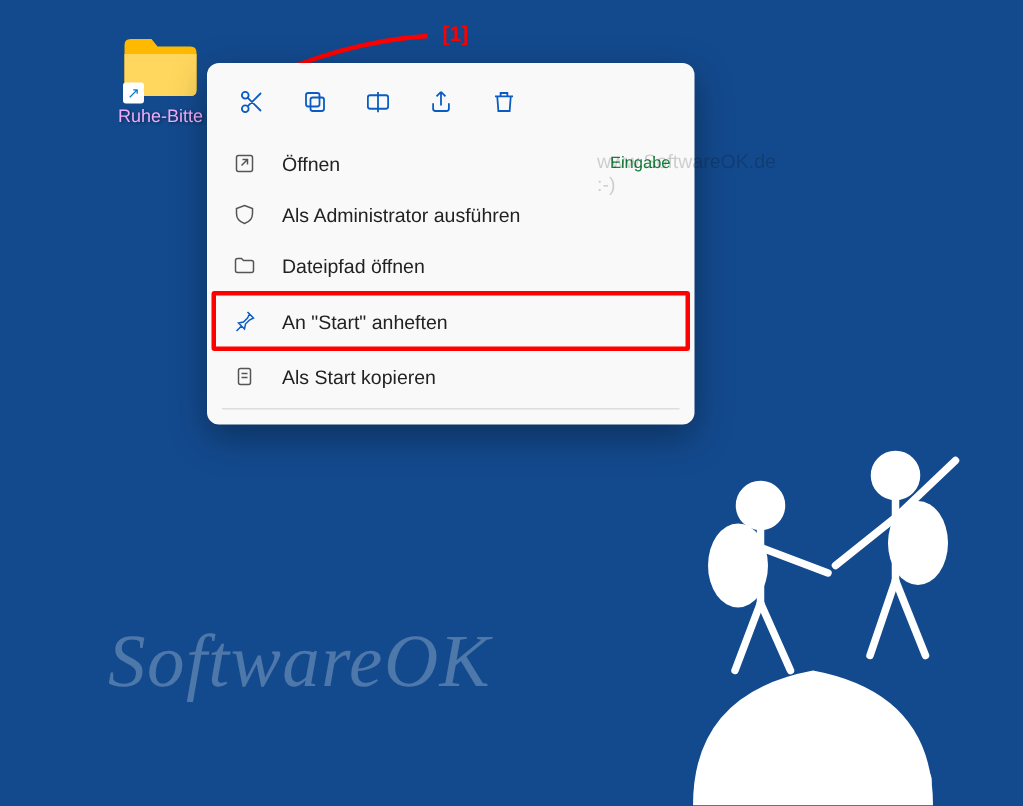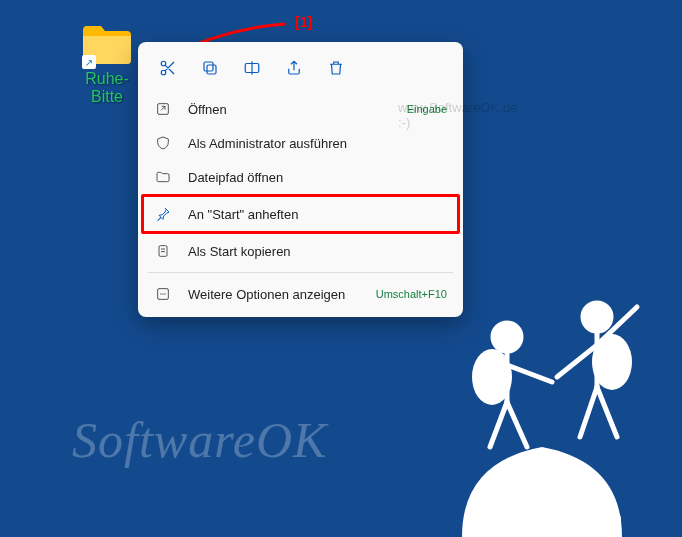--- a/index.html
+++ b/index.html
@@ -29,22 +29,22 @@
       height: 14px;
       background: #fff;
       border-radius: 2px;
       display: flex;
       align-items: center;
       justify-content: center;
       font-size: 10px;
       color: #0078d4;
     }
     .icon-label {
-      color: #22c55e;
-      font-size: 16px;
+      color: #f0abfc;
+      font-size: 12px;
       margin-top: 4px;
       text-shadow: 1px 1px 2px rgba(0,0,0,0.5);
     }
     .arrow {
       position: absolute;
       top: 20px;
       left: 155px;
       width: 135px;
       height: 50px;
       pointer-events: none;
@@ -263,32 +263,20 @@
           <path d="M9 9h6M9 13h6" stroke="#555" stroke-width="1.5"></path>
         </svg>
       </span>
     <span class="label">Als Start kopieren</span>
     <span class="shortcut"></span>
   </div>
 
 
   <div class="sep"></div>
 
-  <div class="menu-item">
-    <span class="micon">
-        <svg width="16" height="16" viewBox="0 0 24 24">
-          <rect x="4" y="4" width="16" height="16" rx="2" stroke="#555" stroke-width="1.5" fill="none"></rect>
-          <circle cx="9" cy="12" r="1" fill="#555"></circle>
-          <circle cx="12" cy="12" r="1" fill="#555"></circle>
-          <circle cx="15" cy="12" r="1" fill="#555"></circle>
-        </svg>
-      </span>
-    <span class="label">Weitere Optionen anzeigen</span>
-    <span class="shortcut">Umschalt+F10</span>
-  </div>
 </div>
 
 <svg class="figures" viewBox="0 0 260 300">
   <path d="M50 300 Q50 225 130 210 Q210 225 210 300 Z" fill="#fff"></path>
   <g stroke="#fff" stroke-width="5" fill="none" stroke-linecap="round">
     <circle cx="95" cy="100" r="14" fill="#fff"></circle>
     <line x1="95" y1="114" x2="95" y2="165"></line>
     <line x1="95" y1="165" x2="78" y2="210"></line>
     <line x1="95" y1="165" x2="115" y2="210"></line>
     <line x1="95" y1="128" x2="68" y2="155"></line>

